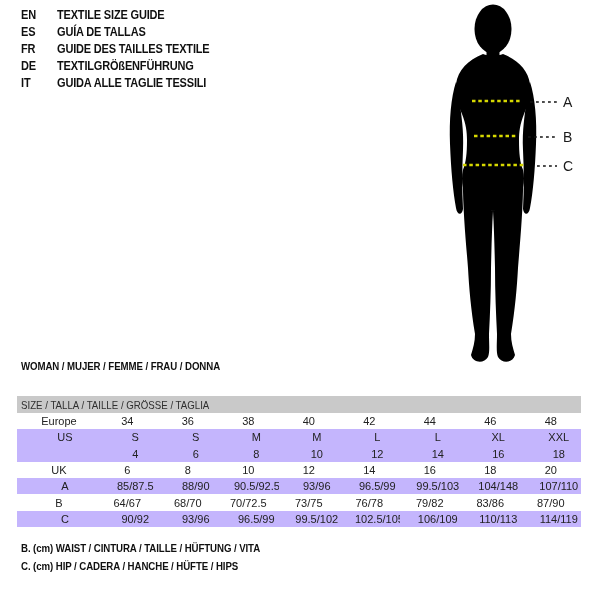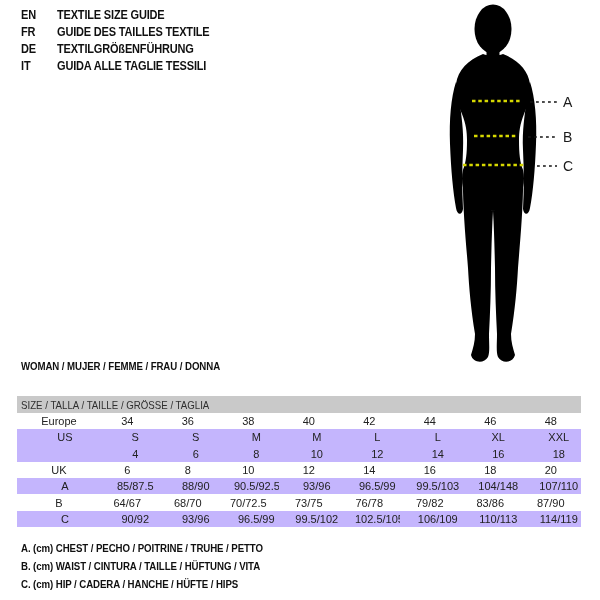--- a/index.html
+++ b/index.html
@@ -36,20 +36,24 @@
 </style>
 </head>
 <body>
 
 <div class="stage">
 
   <div class="lang">
     <div class="lang-row">
       <span class="lang-code"><span class="scx">EN</span></span>
       <span class="scx">TEXTILE SIZE GUIDE</span>
+    </div>
+    <div class="lang-row">
+      <span class="lang-code"><span class="scx">ES</span></span>
+      <span class="scx">GUÍA DE TALLAS</span>
     </div>
     <div class="lang-row">
       <span class="lang-code"><span class="scx">FR</span></span>
       <span class="scx">GUIDE DES TAILLES TEXTILE</span>
     </div>
     <div class="lang-row">
       <span class="lang-code"><span class="scx">DE</span></span>
       <span class="scx">TEXTILGRÖßENFÜHRUNG</span>
     </div>
     <div class="lang-row">
@@ -188,18 +192,17 @@
       <td>99.5/102</td>
       <td>102.5/105</td>
       <td>106/109</td>
       <td>110/113</td>
       <td>114/119</td>
     </tr>
   </tbody>
     </table>
 
   <div class="legend">
-    <div><span class="scx">A. (cm) CHEST / PECHO / POITRINE / TRUHE / PETTO</span></div>
     <div><span class="scx">B. (cm) WAIST / CINTURA / TAILLE / HÜFTUNG / VITA</span></div>
     <div><span class="scx">C. (cm) HIP / CADERA / HANCHE / HÜFTE / HIPS</span></div>
   </div>
 
 </div>
 
 </body></html>

